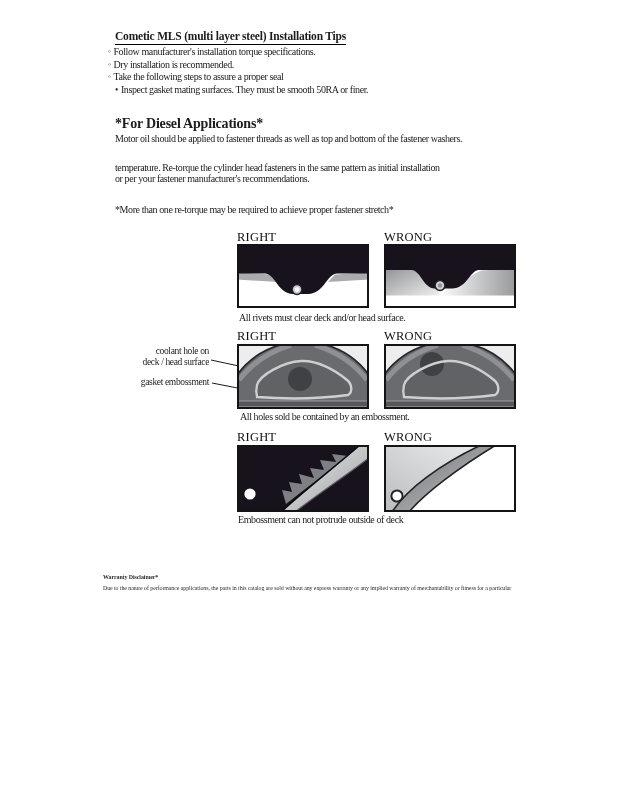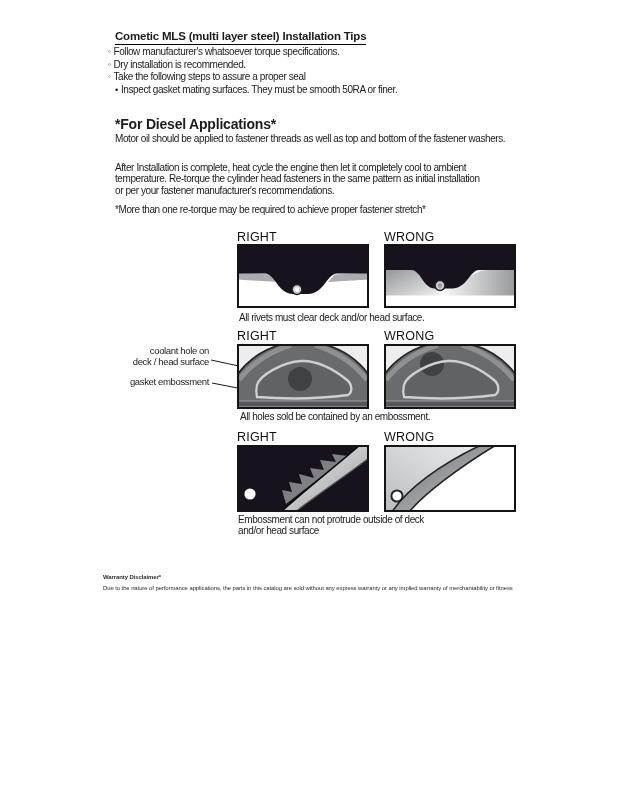--- a/index.html
+++ b/index.html
@@ -1,17 +1,17 @@
 <!DOCTYPE html>
 <html><head>
 <meta charset="utf-8">
 <style>
   html,body{margin:0;padding:0;background:#ffffff;}
   .page{position:relative;width:618px;height:592px;background:#ffffff;overflow:hidden;
-        font-family:Liberation Sans, sans-serif;color:#1c1c1c;}
+        font-family:Liberation Serif, serif;color:#1c1c1c;}
 
   .title{position:absolute;left:115px;top:30px;margin:0;font-size:11.5px;font-weight:bold;
          letter-spacing:-0.2px;border-bottom:1.3px solid #000;padding-bottom:2px;white-space:nowrap;}
 
   .tips{position:absolute;left:108px;top:46px;font-size:10px;letter-spacing:-0.4px;
         line-height:11.7px;white-space:nowrap;}
   .tip-row .mk{display:inline-block;font-size:8px;transform:translateY(-1px);margin-right:3px;}
   .tip-row.sub{margin-left:7px;}
   .tip-row.sub .mk{font-size:9.5px;transform:none;margin-right:3px;}
 
@@ -50,34 +50,33 @@
   .footer{position:absolute;left:397px;top:760px;font-size:12.5px;letter-spacing:0.1px;color:#2b2b2b;}
 </style>
 </head>
 <body>
 
 <div class="page">
 
   <h1 class="title">Cometic MLS (multi layer steel) Installation Tips</h1>
 
   <div class="tips">
-    <div class="tip-row"><span class="mk">◦</span><span>Follow manufacturer's whatsoever torque specifications.</span></div>
+    <div class="tip-row"><span class="mk">◦</span><span>Follow manufacturer's installation torque specifications.</span></div>
     <div class="tip-row"><span class="mk">◦</span><span>Dry installation is recommended.</span></div>
     <div class="tip-row"><span class="mk">◦</span><span>Take the following steps to assure a proper seal</span></div>
     <div class="tip-row sub"><span class="mk">•</span><span>Inspect gasket mating surfaces.  They must be smooth 50RA or finer.</span></div>
   </div>
 
   <h2 class="diesel-h">*For Diesel Applications*</h2>
 
   <div class="para p1">
     <div>Motor oil should be applied to fastener threads as well as top and bottom of the fastener washers.</div>
   </div>
 
   <div class="para p2">
-    <div>After Installation is complete, heat cycle the engine then let it completely cool to ambient</div>
     <div>temperature. Re-torque the cylinder head fasteners in the same pattern as initial installation</div>
     <div>or per your fastener manufacturer's recommendations.</div>
   </div>
 
   <div class="para pnote">*More than one re-torque may be required to achieve proper fastener stretch*</div>
 
   <div class="fig-label fl1r">RIGHT</div>
   <div class="fig-label fl1w">WRONG</div>
 
   <svg class="figsvg f1r" width="132" height="64" viewBox="0 0 132 64">
@@ -198,21 +197,20 @@
     <path d="M0,0 H97 C55,20 23,44 8,67 H0 Z" fill="url(#g3w1)"></path>
     <path d="M97,0 H112 C74,23 40,49 25,67 H8 C23,44 55,20 97,0 Z" fill="url(#g3w2)"></path>
     <path d="M97,0 C55,20 23,44 8,67" stroke="#232327" stroke-width="1.6" fill="none"></path>
     <path d="M112,0 C74,23 40,49 25,67" stroke="#232327" stroke-width="1.6" fill="none"></path>
     <circle cx="13" cy="51" r="5.6" fill="#ffffff" stroke="#232327" stroke-width="2"></circle>
     <rect x="1" y="1" width="130" height="65" fill="none" stroke="#141414" stroke-width="2"></rect>
   </svg>
 
   <div class="caption cap3">
     <div>Embossment can not protrude outside of deck</div>
-    <div>and/or head surface</div>
   </div>
 
   <div class="disclaimer">
     <h3>Warranty Disclaimer*</h3>
     <p>Due to the nature of performance applications, the parts in this catalog are sold without any express warranty or any implied warranty of merchantability or fitness for a particular purpose.  Cometic Gasket Inc., shall not, under any circumstances, be liable for any special, incidental or consequential damages, including, person, party or property, but not limited to, damage, or loss of property or equipment, loss of profits or revenue, cost of purchased or replacement goods, or claims of customers of the purchase, which may arise and/or result from sale, installation or use of these parts.  Installation of these parts could adversely affect the motor manufacturers warranty coverage.</p>
     <p class="tight">VENUE-The agreed upon venue, in the event of dispute whatsoever between the parties, whether instituted by either party, including, but not limited to, contract terms, payment terms, delivery, type, defects, sufficiency of product, shall be the Court of Common Pleas, Lake County, Ohio or the Painesville Municipal Court, Lake County, Ohio, depending on the amount in controversy.</p>
     <p>This agreement shall be governed by and construed under the laws of the State of Ohio.</p>
     <p>All prices and terms are subject to change without notice.</p>
     <p>Terms COD- Secured with a completed dealer/jobber application on File, COD-Company check with a current credit card number on file.  Open accounts may be established by well rated firms.  A credit application is available upon request.  Open accounts are due payable Net 30 days from date of invoice.  No statement will be sent.  If an account becomes 60 or more days past due, it is subject to being placed on credit hold.  No orders will be shipped or new orders accepted until past due balance is paid.  If an account becomes 90 or more days past due, it is subject to being placed for collections.  All costs of collection are the responsibility of the customer, including attorney fees, court costs, and other expenses of litigation.</p>
     <p>Returns- Authorized (RGA) must be obtained in advance on all returns.  A packing slip or invoice number must accompany the merchandise.  No returns after 30 days from invoice date.  All returns are subject to a 25% restocking charge.  All custom designed and custom manufactured gaskets are non-returnable.</p>

